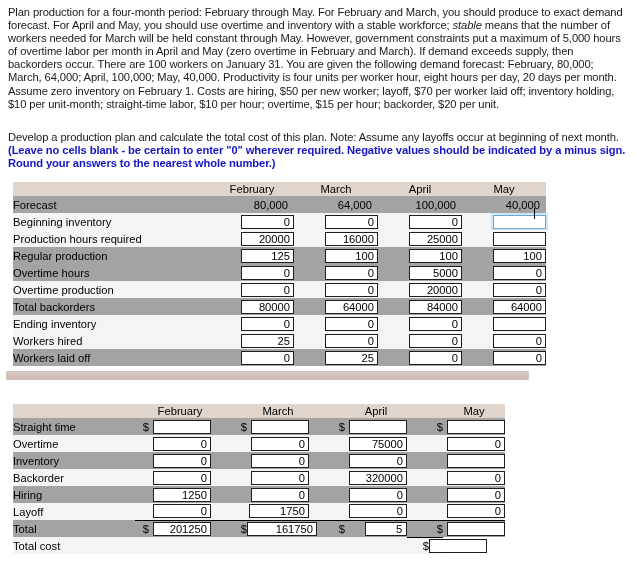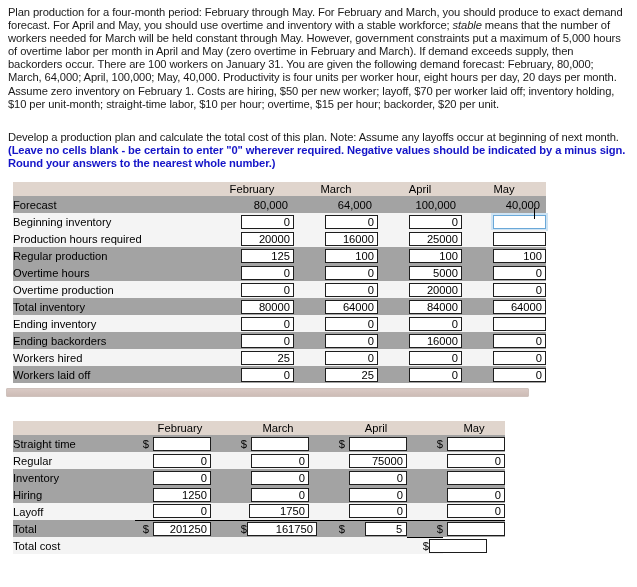--- a/index.html
+++ b/index.html
@@ -254,21 +254,21 @@
           <td class="cellpad">
             <input type="text" class="cellbox" value="20000" style="">
           </td>
           <td></td>
           <td class="cellpad">
             <input type="text" class="cellbox" value="0" style="">
           </td>
           <td></td>
         </tr>
         <tr class="rowA">
-          <td class="lbl">Total inventory</td>
+          <td class="lbl">Total backorders</td>
           <td class="cellpad">
             <input type="text" class="cellbox" value="80000" style="">
           </td>
           <td></td>
           <td class="cellpad">
             <input type="text" class="cellbox" value="64000" style="">
           </td>
           <td></td>
           <td class="cellpad">
             <input type="text" class="cellbox" value="84000" style="">
@@ -288,39 +288,20 @@
           <td class="cellpad">
             <input type="text" class="cellbox" value="0" style="">
           </td>
           <td></td>
           <td class="cellpad">
             <input type="text" class="cellbox" value="0" style="">
           </td>
           <td></td>
           <td class="cellpad">
             <input type="text" class="cellbox" style="">
-          </td>
-          <td></td>
-        </tr>
-        <tr class="rowA">
-          <td class="lbl">Ending backorders</td>
-          <td class="cellpad">
-            <input type="text" class="cellbox" value="0" style="">
-          </td>
-          <td></td>
-          <td class="cellpad">
-            <input type="text" class="cellbox" value="0" style="">
-          </td>
-          <td></td>
-          <td class="cellpad">
-            <input type="text" class="cellbox" value="16000" style="">
-          </td>
-          <td></td>
-          <td class="cellpad">
-            <input type="text" class="cellbox" value="0" style="">
           </td>
           <td></td>
         </tr>
         <tr class="rowB">
           <td class="lbl">Workers hired</td>
           <td class="cellpad">
             <input type="text" class="cellbox" value="25" style="">
           </td>
           <td></td>
           <td class="cellpad">
@@ -407,21 +388,21 @@
           <td class="inpcell cellpad">
             <input type="text" class="cellbox" style="width: 58px;">
           </td>
           <td class="gapcell"></td>
           <td class="dollarcell">$</td>
           <td class="inpcell cellpad">
             <input type="text" class="cellbox" style="width: 58px;">
           </td>
         </tr>
         <tr class="rowB">
-          <td class="lbl">Regular</td>
+          <td class="lbl">Overtime</td>
           <td class="dollarcell"></td>
           <td class="inpcell cellpad">
             <input type="text" class="cellbox" value="0" style="width: 58px;">
           </td>
           <td class="gapcell"></td>
           <td class="dollarcell"></td>
           <td class="inpcell cellpad">
             <input type="text" class="cellbox" value="0" style="width: 58px;">
           </td>
           <td class="gapcell"></td>
@@ -448,20 +429,42 @@
           </td>
           <td class="gapcell"></td>
           <td class="dollarcell"></td>
           <td class="inpcell cellpad">
             <input type="text" class="cellbox" value="0" style="width: 58px;">
           </td>
           <td class="gapcell"></td>
           <td class="dollarcell"></td>
           <td class="inpcell cellpad">
             <input type="text" class="cellbox" style="width: 58px;">
+          </td>
+        </tr>
+        <tr class="rowB">
+          <td class="lbl">Backorder</td>
+          <td class="dollarcell"></td>
+          <td class="inpcell cellpad">
+            <input type="text" class="cellbox" value="0" style="width: 58px;">
+          </td>
+          <td class="gapcell"></td>
+          <td class="dollarcell"></td>
+          <td class="inpcell cellpad">
+            <input type="text" class="cellbox" value="0" style="width: 58px;">
+          </td>
+          <td class="gapcell"></td>
+          <td class="dollarcell"></td>
+          <td class="inpcell cellpad">
+            <input type="text" class="cellbox" value="320000" style="width: 58px;">
+          </td>
+          <td class="gapcell"></td>
+          <td class="dollarcell"></td>
+          <td class="inpcell cellpad">
+            <input type="text" class="cellbox" value="0" style="width: 58px;">
           </td>
         </tr>
         <tr class="rowA">
           <td class="lbl">Hiring</td>
           <td class="dollarcell"></td>
           <td class="inpcell cellpad">
             <input type="text" class="cellbox" value="1250" style="width: 58px;">
           </td>
           <td class="gapcell"></td>
           <td class="dollarcell"></td>

